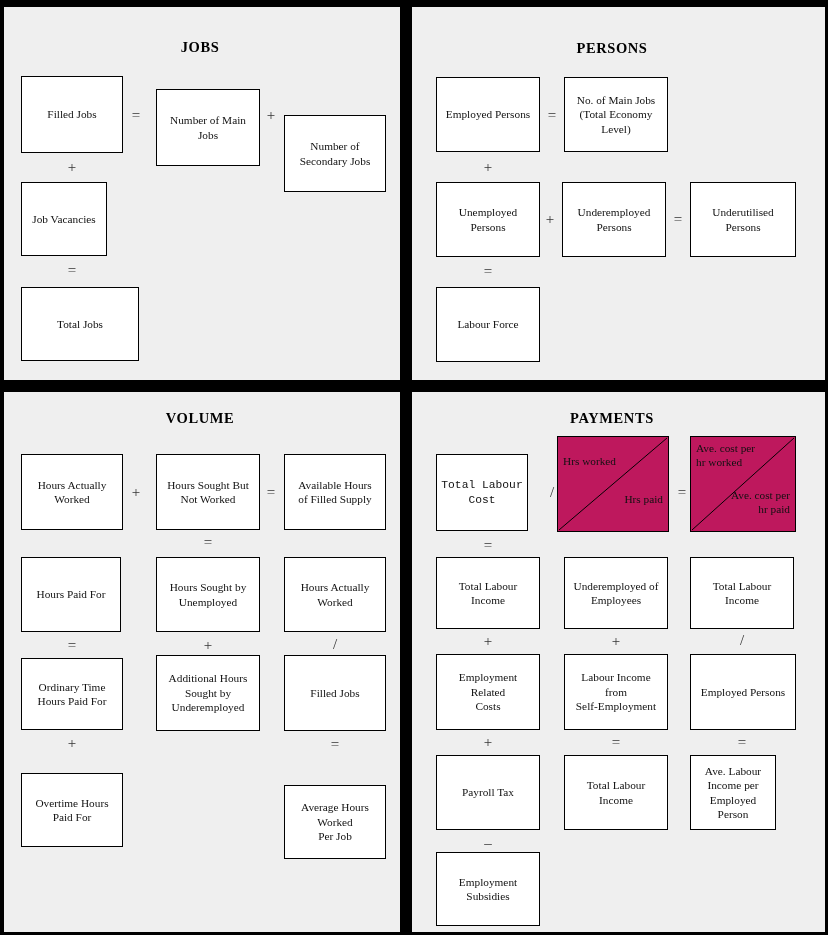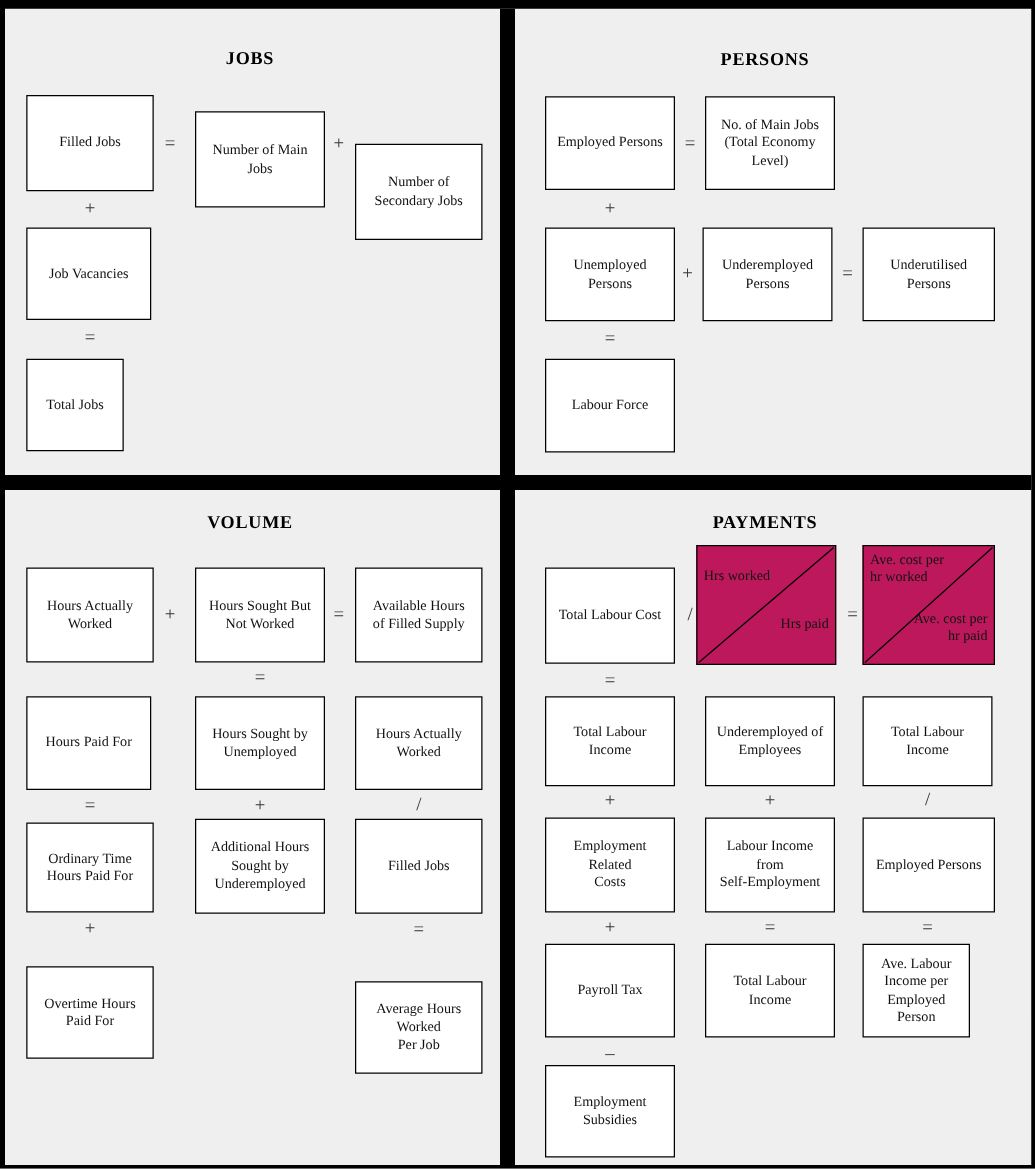--- a/index.html
+++ b/index.html
@@ -116,25 +116,25 @@
     <div class="bx" style="left:17px;top:69px;width:102px;height:77px; white-space:pre-line;">Filled Jobs</div>
     <div class="op" style="left:124px;top:100px;height:16px;">=</div>
     <div class="bx" style="left:152px;top:82px;width:104px;height:77px; white-space:pre-line;">Number of Main
 Jobs</div>
     <div class="op" style="left:259px;top:100px;height:16px;">+</div>
     <div class="bx" style="left:280px;top:69px;width:102px;height:77px; white-space:pre-line;margin-top:39px;">Number of
 Secondary Jobs</div>
 
     <div class="op" style="left:60px;top:152px;height:16px;">+</div>
 
-    <div class="bx" style="left:17px;top:175px;width:100px;height:74px; white-space:pre-line;">Job Vacancies</div>
+    <div class="bx" style="left:17px;top:175px;width:86px;height:74px; white-space:pre-line;">Job Vacancies</div>
 
     <div class="op" style="left:60px;top:255px;height:16px;">=</div>
 
-    <div class="bx" style="left:17px;top:280px;width:78px;height:74px; white-space:pre-line;">Total Jobs</div>
+    <div class="bx" style="left:17px;top:280px;width:118px;height:74px; white-space:pre-line;">Total Jobs</div>
   </div>
 
   <div class="quad" style="left:408px;top:0;width:413px;height:370px;">
     <div class="quad-title" style="top:33px;width:400px;">PERSONS</div>
 
     <div class="bx" style="left:24px;top:70px;width:104px;height:75px; white-space:pre-line;">Employed Persons</div>
     <div class="op" style="left:132px;top:100px;height:16px;">=</div>
     <div class="bx" style="left:152px;top:70px;width:104px;height:75px; white-space:pre-line;">No. of Main Jobs
 (Total Economy
 Level)</div>
@@ -192,21 +192,21 @@
     <div class="bx" style="left:17px;top:381px;width:102px;height:74px; white-space:pre-line;">Overtime Hours
 Paid For</div>
     <div class="bx" style="left:280px;top:365px;width:102px;height:74px; white-space:pre-line;margin-top:28px;">Average Hours
 Worked
 Per Job</div>
   </div>
 
   <div class="quad" style="left:408px;top:385px;width:413px;height:547px;">
     <div class="quad-title" style="top:18px;width:400px;">PAYMENTS</div>
 
-    <div class="bx" style="left:24px;top:62px;width:104px;height:77px; white-space:pre-line;">Total Labour Cost</div>
+    <div class="bx" style="left:24px;top:62px;width:92px;height:77px; white-space:pre-line;font-family:Liberation Mono, monospace;">Total Labour Cost</div>
     <div class="op" style="left:132px;top:92px;height:16px;">/</div>
 
     <div class="splitbx" style="left:145px;top:44px;width:112px;height:96px;">
       <svg viewBox="0 0 112 96" preserveAspectRatio="none">
         <line x1="1" y1="95" x2="111" y2="1" stroke="#000" stroke-width="1"></line>
       </svg>
       <div class="tl" style="white-space:pre-line;top:18px;">Hrs worked</div>
       <div class="br" style="white-space:pre-line;bottom:24px;">Hrs paid</div>
     </div>
 

